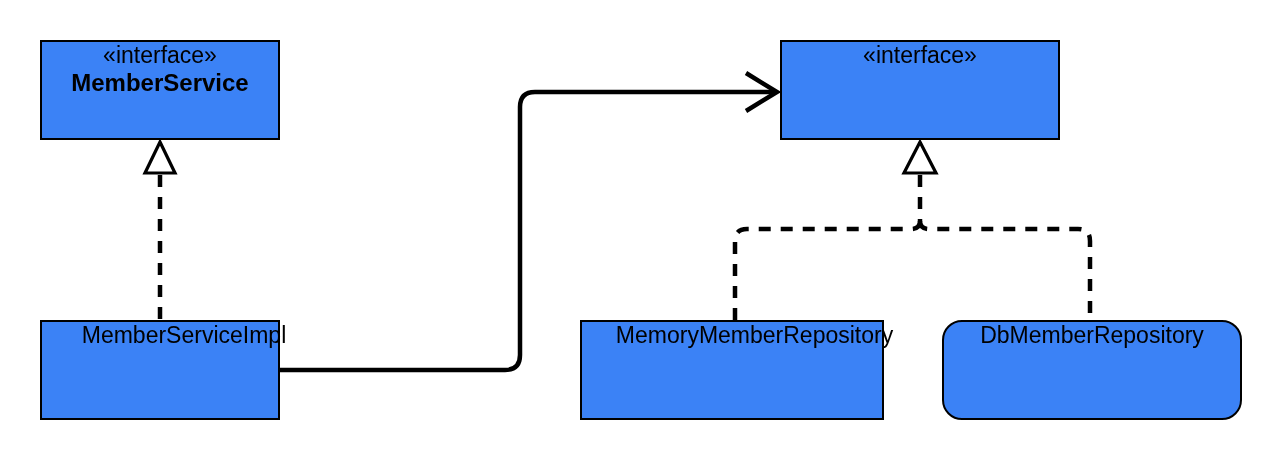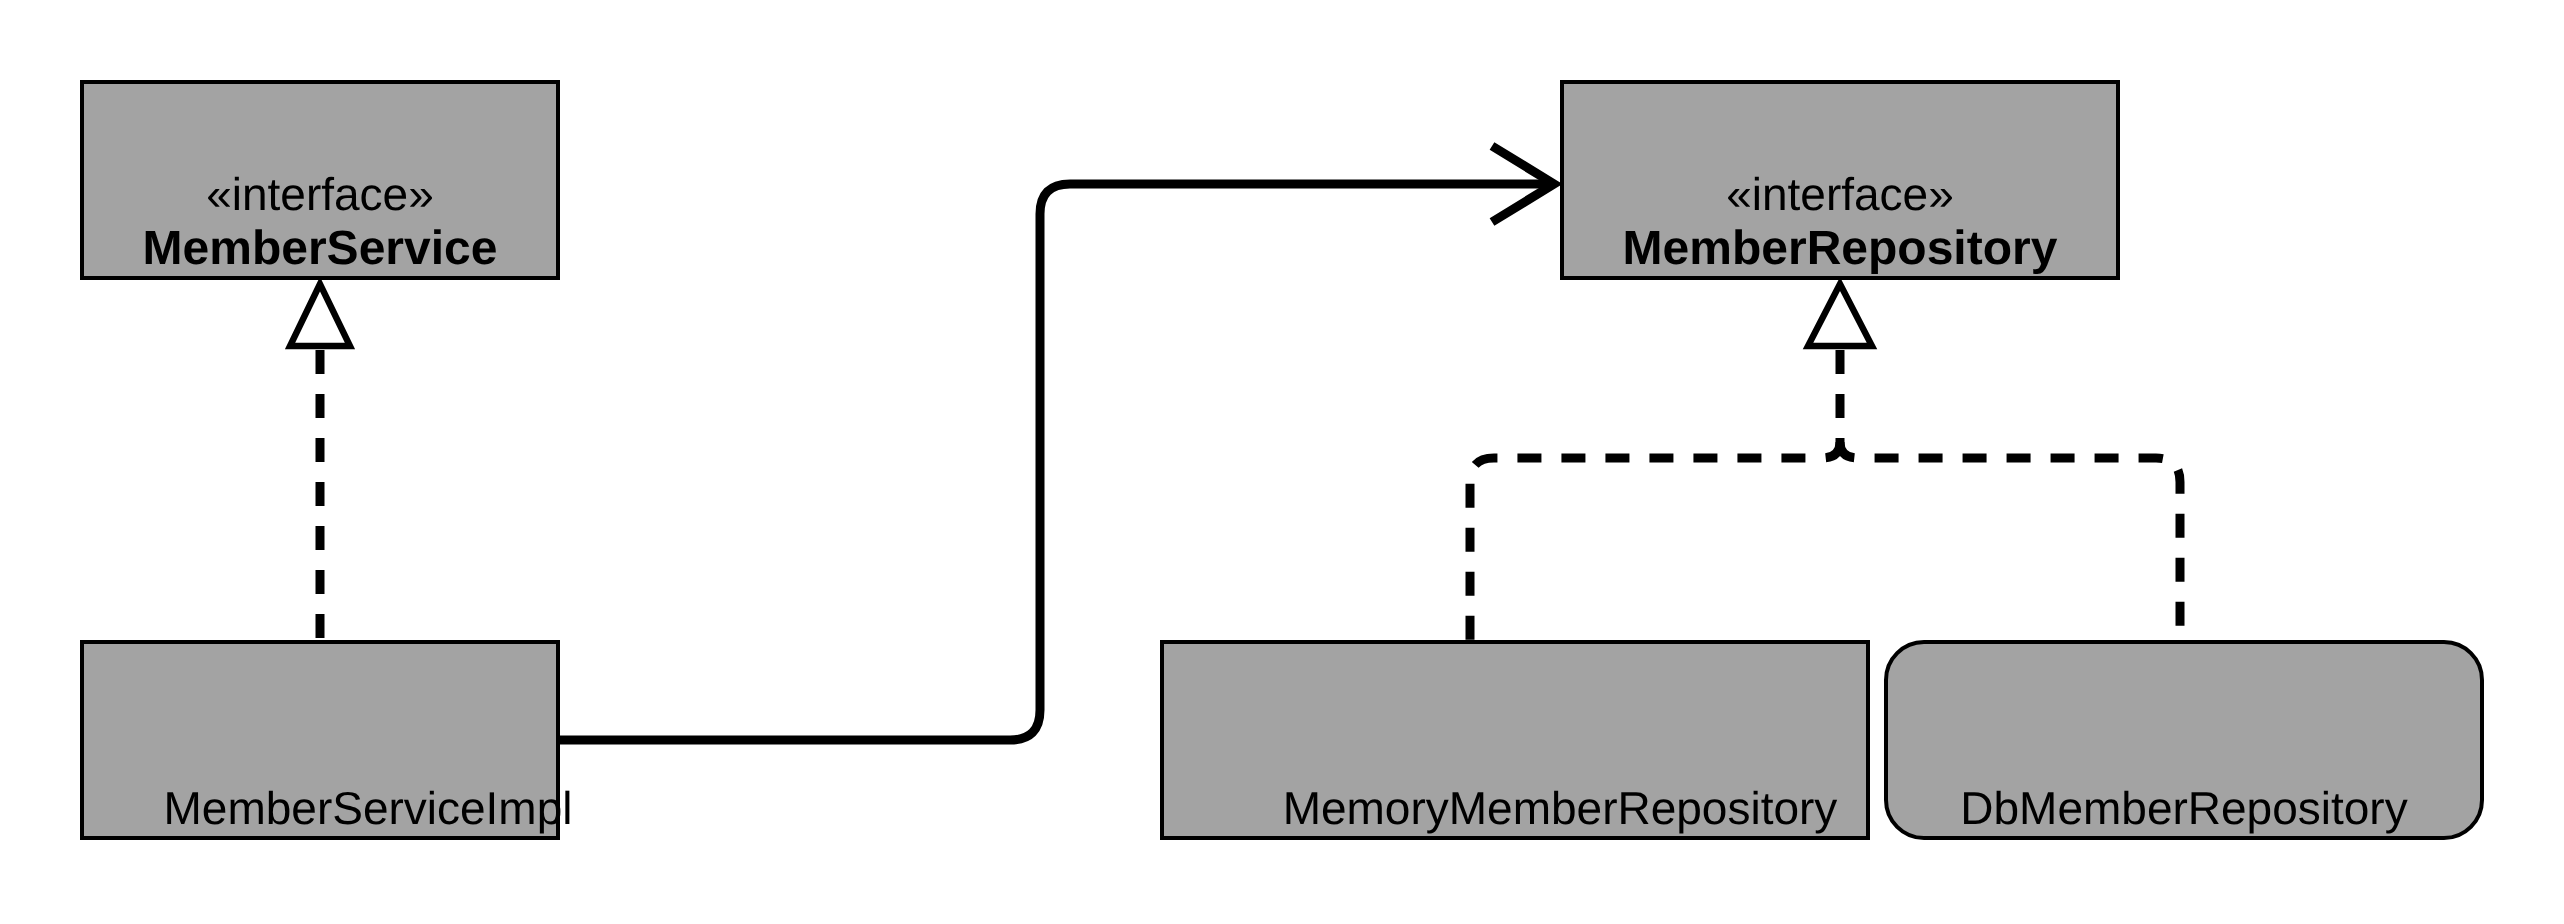--- a/index.html
+++ b/index.html
@@ -20,25 +20,25 @@
     position: absolute;
     left: 0;
     top: 0;
     width: 1282px;
     height: 462px;
   }
   .uml-box {
     position: absolute;
     box-sizing: border-box;
     border: 2.5px solid #000000;
-    background: #a3a3a3;
+    background: #3b82f6;
     display: flex;
     flex-direction: column;
     align-items: center;
-    justify-content: flex-end;
+    justify-content: flex-start;
     text-align: center;
     line-height: 27px;
   }
   .stereotype {
     font-size: 23px;
     font-weight: normal;
     white-space: nowrap;
   }
   .class-name {
     font-size: 24px;
@@ -73,28 +73,27 @@
     <path d="M 920 221 Q 920 229 929 229 L 1078 229 Q 1090 229 1090 241 L 1090 320" fill="none" stroke="#000000" stroke-width="4.5" stroke-dasharray="12 10"></path>
   </svg>
 
   <div class="uml-box" style="left:40px; top:40px; width:240px; height:100px;">
     <div class="stereotype">«interface»</div>
     <div class="class-name">MemberService</div>
   </div>
 
   <div class="uml-box" style="left:780px; top:40px; width:280px; height:100px;">
     <div class="stereotype">«interface»</div>
-    <div class="class-name">MemberRepository</div>
   </div>
 
   <div class="uml-box" style="left:40px; top:320px; width:240px; height:100px;padding-left:48px;">
     <div class="class-name-plain">MemberServiceImpl</div>
   </div>
 
-  <div class="uml-box" style="left:580px; top:320px; width:355px; height:100px;padding-left:45px;">
+  <div class="uml-box" style="left:580px; top:320px; width:304px; height:100px;padding-left:45px;">
     <div class="class-name-plain">MemoryMemberRepository</div>
   </div>
 
   <div class="uml-box" style="left:942px; top:320px; width:300px; height:100px;border-radius:20px;">
     <div class="class-name-plain">DbMemberRepository</div>
   </div>
 
 </div>
 
 </body></html>

